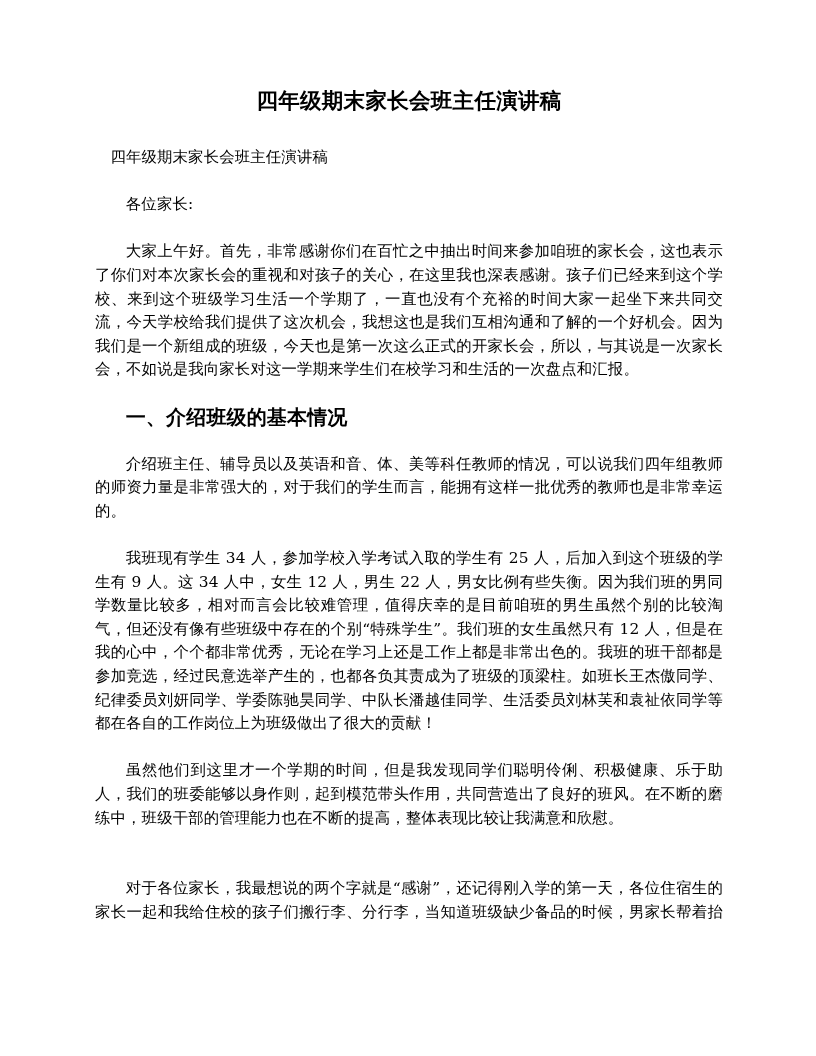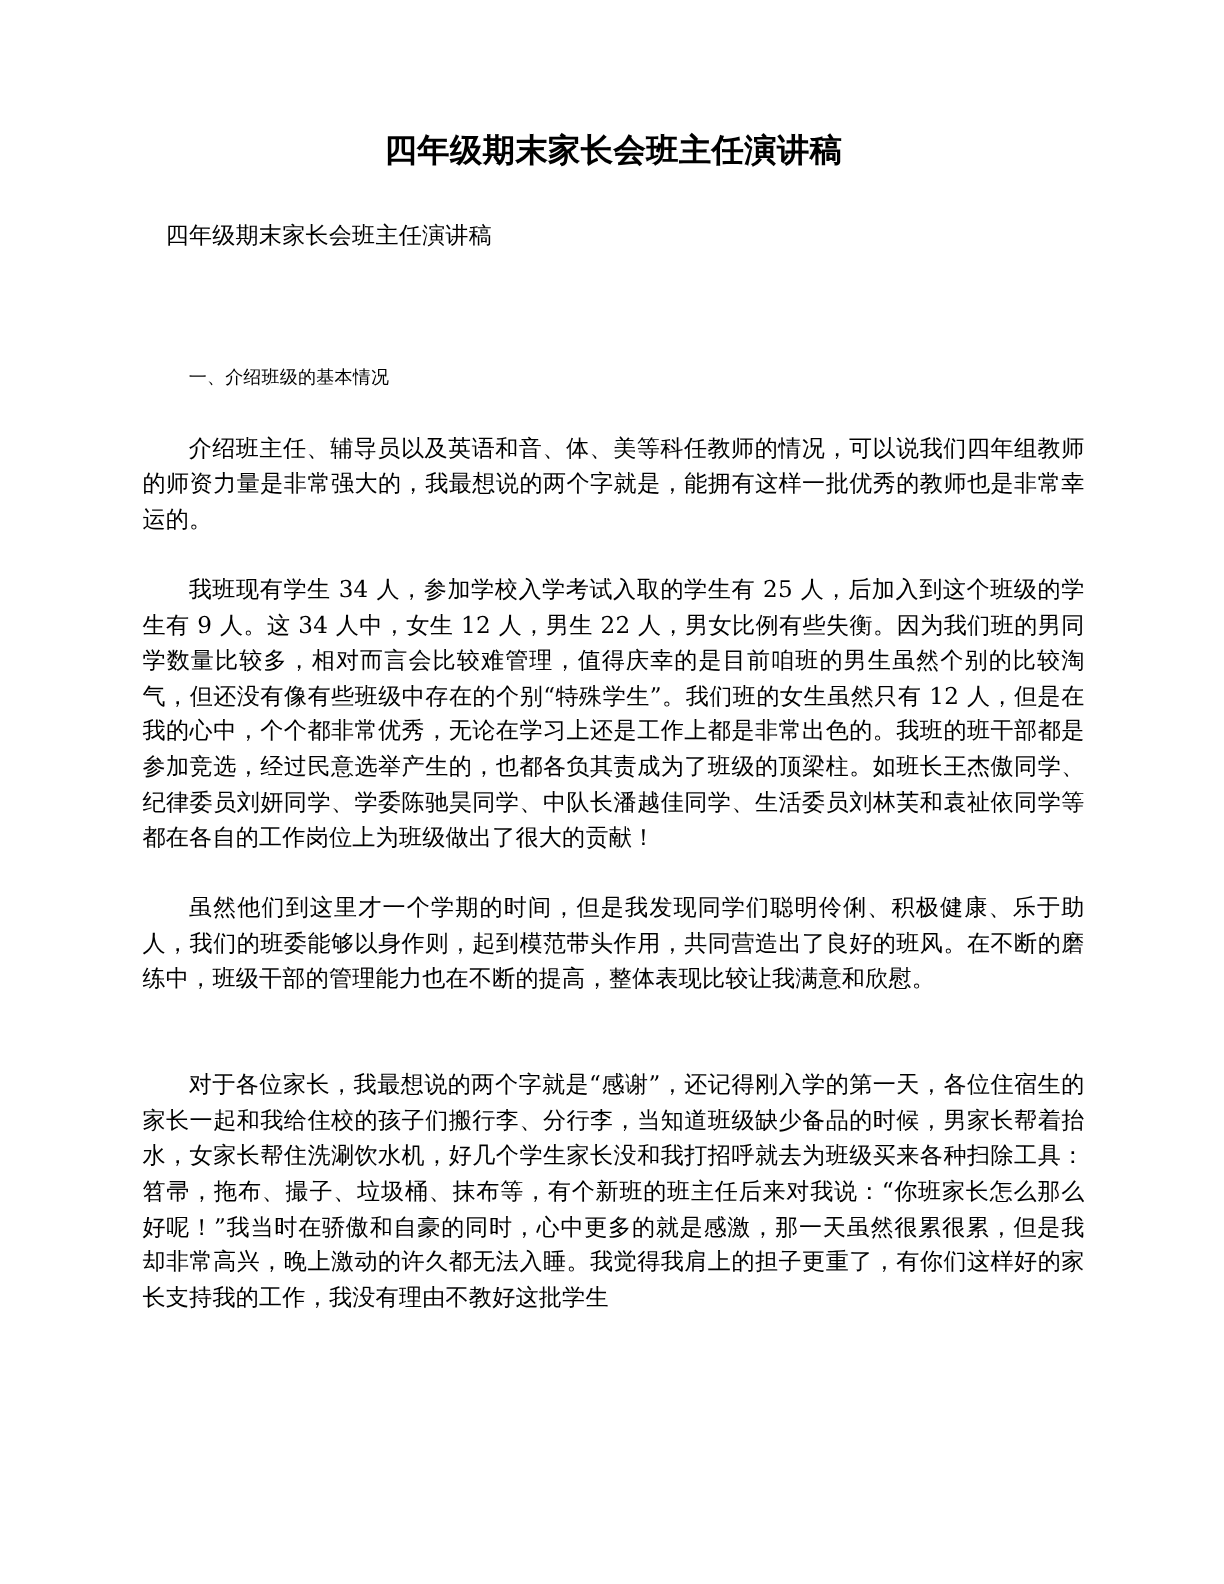--- a/index.html
+++ b/index.html
@@ -49,50 +49,53 @@
   }
   .sp-after-title { height: 31px; }
   .gap { height: 23.6px; }
   .indent-2 { text-indent: 30.8px; }
   .subtitle {
     font-size: 15.4px;
     line-height: 23.6px;
     text-indent: 15.4px;
   }
   .heading {
-    font-size: 12px;
+    font-size: 20px;
     line-height: 23.6px;
     text-indent: 30.8px;
+    font-weight: bold;
   }
 </style>
 </head>
 <body>
 
 <div id="page">
   <div id="content">
 
     <h1 class="doc-title">四年级期末家长会班主任演讲稿</h1>
 
     <div class="sp-after-title"></div>
 
     <p class="para subtitle">四年级期末家长会班主任演讲稿</p>
 
     <div class="gap"></div>
 
+    <p class="para indent-2">各位家长:</p>
 
     <div class="gap"></div>
 
+    <p class="para indent-2">大家上午好。首先，非常感谢你们在百忙之中抽出时间来参加咱班的家长会，这也表示了你们对本次家长会的重视和对孩子的关心，在这里我也深表感谢。孩子们已经来到这个学校、来到这个班级学习生活一个学期了，一直也没有个充裕的时间大家一起坐下来共同交流，今天学校给我们提供了这次机会，我想这也是我们互相沟通和了解的一个好机会。因为我们是一个新组成的班级，今天也是第一次这么正式的开家长会，所以，与其说是一次家长会，不如说是我向家长对这一学期来学生们在校学习和生活的一次盘点和汇报。</p>
 
     <div class="gap"></div>
 
     <p class="para heading">一、介绍班级的基本情况</p>
 
     <div class="gap"></div>
 
-    <p class="para indent-2">介绍班主任、辅导员以及英语和音、体、美等科任教师的情况，可以说我们四年组教师的师资力量是非常强大的，我最想说的两个字就是，能拥有这样一批优秀的教师也是非常幸运的。</p>
+    <p class="para indent-2">介绍班主任、辅导员以及英语和音、体、美等科任教师的情况，可以说我们四年组教师的师资力量是非常强大的，对于我们的学生而言，能拥有这样一批优秀的教师也是非常幸运的。</p>
 
     <div class="gap"></div>
 
     <p class="para indent-2">我班现有学生 34 人，参加学校入学考试入取的学生有 25 人，后加入到这个班级的学生有 9 人。这 34 人中，女生 12 人，男生 22 人，男女比例有些失衡。因为我们班的男同学数量比较多，相对而言会比较难管理，值得庆幸的是目前咱班的男生虽然个别的比较淘气，但还没有像有些班级中存在的个别“特殊学生”。我们班的女生虽然只有 12 人，但是在我的心中，个个都非常优秀，无论在学习上还是工作上都是非常出色的。我班的班干部都是参加竞选，经过民意选举产生的，也都各负其责成为了班级的顶梁柱。如班长王杰傲同学、纪律委员刘妍同学、学委陈驰昊同学、中队长潘越佳同学、生活委员刘林芙和袁祉依同学等都在各自的工作岗位上为班级做出了很大的贡献！</p>
 
     <div class="gap"></div>
 
     <p class="para indent-2">虽然他们到这里才一个学期的时间，但是我发现同学们聪明伶俐、积极健康、乐于助人，我们的班委能够以身作则，起到模范带头作用，共同营造出了良好的班风。在不断的磨练中，班级干部的管理能力也在不断的提高，整体表现比较让我满意和欣慰。</p>
 
     <div class="gap"></div>

